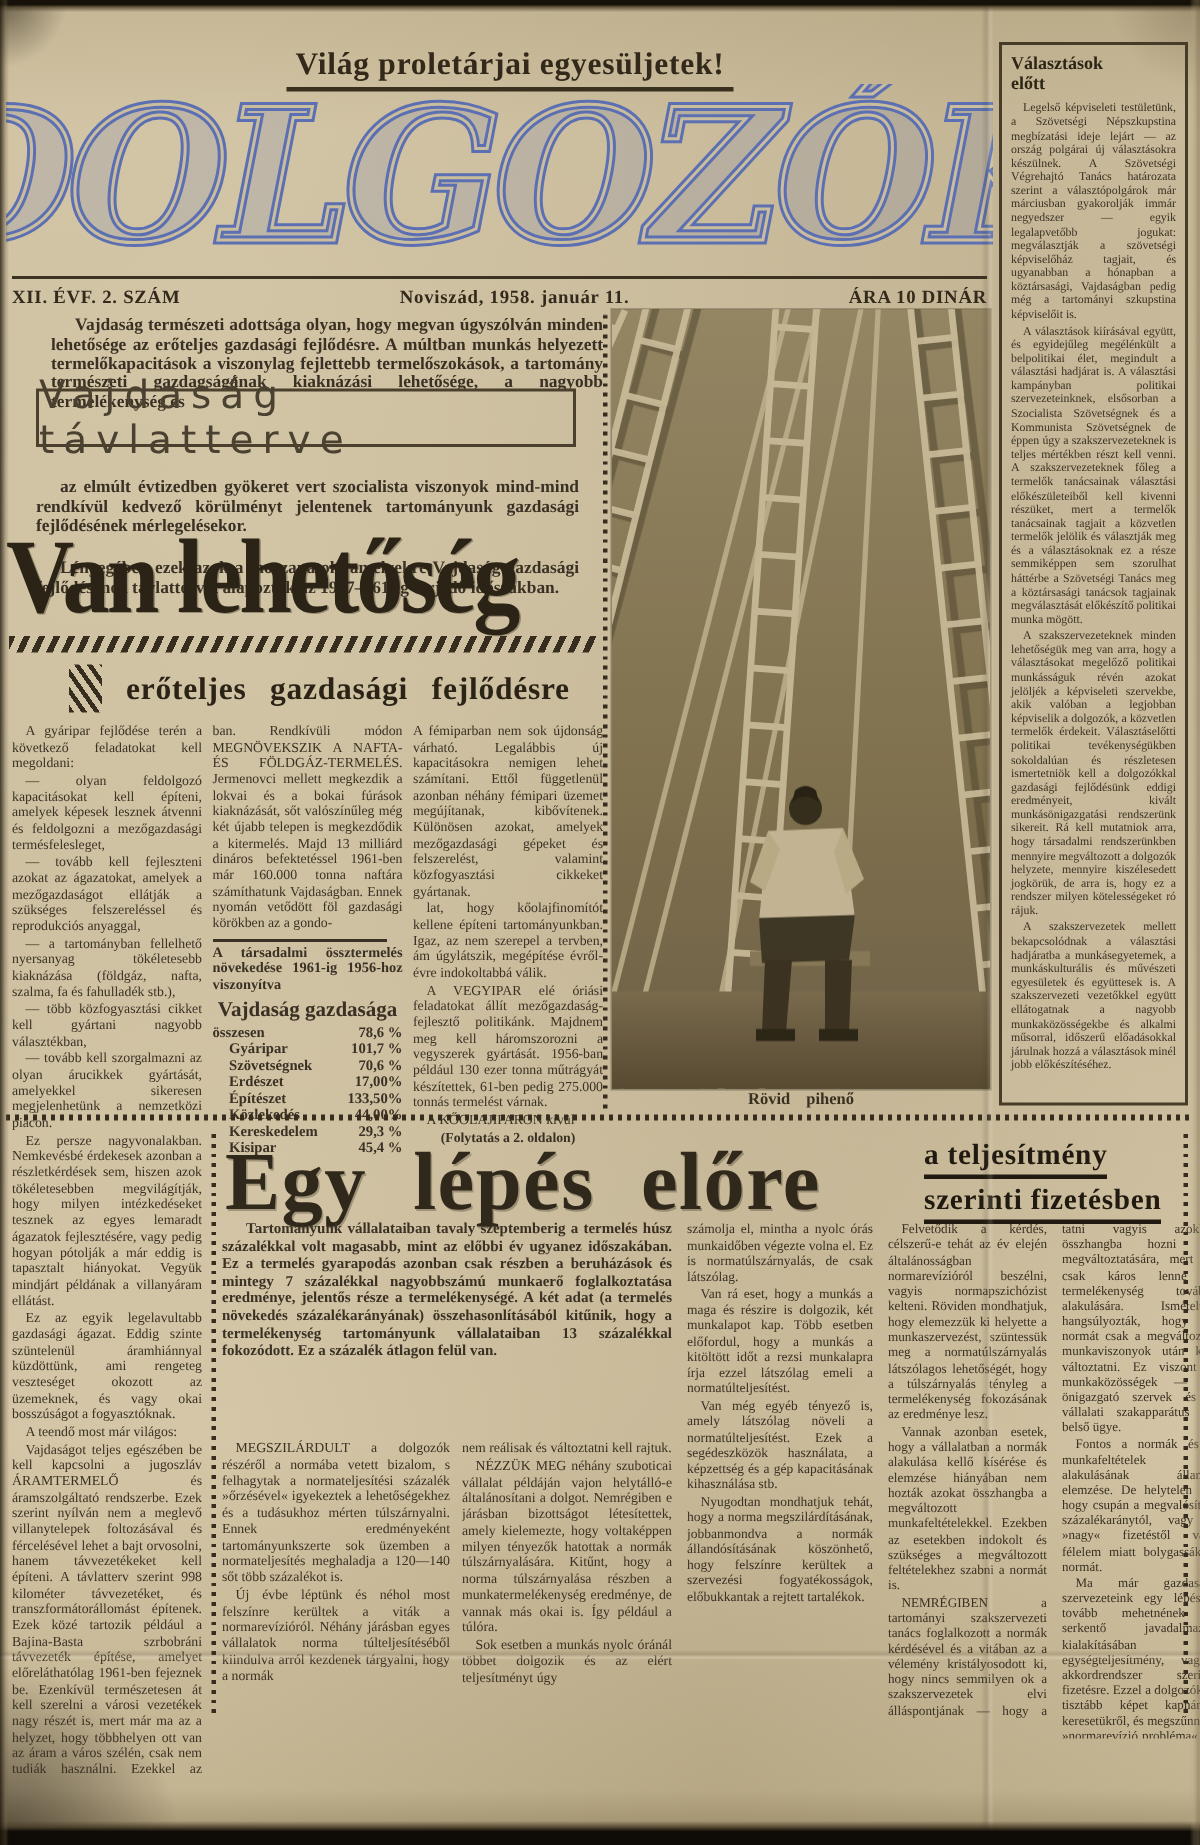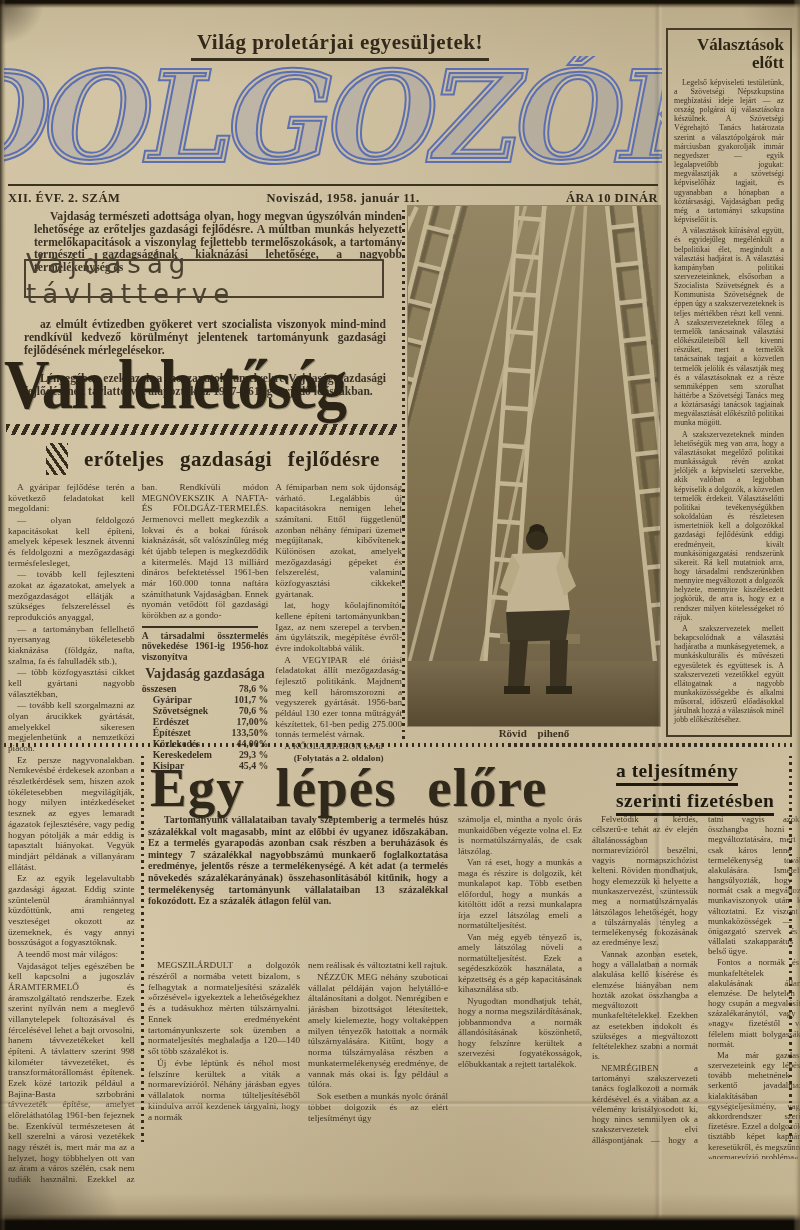--- a/index.html
+++ b/index.html
@@ -67,21 +67,21 @@
   .hrule-main{position:absolute;left:4px;top:743px;width:790px;height:4px;
     background:repeating-linear-gradient(90deg,#362d1e 0 2.5px,transparent 2.5px 6px);}
   .vrule{position:absolute;width:3px;background:repeating-linear-gradient(180deg,#362d1e 0 2.5px,transparent 2.5px 6.5px);}
   .vrule-photo{left:402px;top:210px;height:532px;}
   .vrule-a2l{left:141px;top:756px;height:390px;}
   .vrule-a2r{left:789px;top:756px;height:390px;}
 
   
   .sidebar{position:absolute;left:666px;top:28px;width:126px;height:709px;border:2px solid #463c28;
     padding:4px 6px;box-sizing:border-box;overflow:hidden;background:rgba(255,250,230,.04);}
-  .sidebar-title{text-align:right;font-weight:bold;font-size:17px;line-height:1.05;color:#2d2515;margin:2px 0 6px;}
+  .sidebar-title{text-align:left;font-weight:bold;font-size:12px;line-height:1.05;color:#2d2515;margin:2px 0 6px;}
   .sidebar p{margin:0 0 2px;font-size:7.9px;line-height:1.16;text-align:justify;text-indent:8px;}
 
   
   .a2head{position:absolute;left:150px;top:756px;width:470px;font-size:55px;font-weight:bold;color:#30281a;
     white-space:nowrap;word-spacing:16px;letter-spacing:1px;text-shadow:1px 1px 0 rgba(48,40,26,.3);}
   .a2sub{position:absolute;left:616px;top:760px;width:180px;font-weight:bold;color:#201a10;}
   .a2sub .l{display:inline-block;font-size:19.5px;border-bottom:3px solid #201a10;padding-bottom:1px;margin-bottom:4px;letter-spacing:.5px;}
   .a2cols{position:absolute;left:148px;top:814px;width:646px;display:flex;gap:10px;font-size:9.2px;line-height:1.17;text-align:justify;}
   .a2cols p{margin:0 0 1px;text-indent:9px;}
   .track1{width:300px;flex:none;}
@@ -137,21 +137,21 @@
 
   <div class="a1cols">
     <div class="a1col col-h700">
         <p>A gyáripar fejlődése terén a következő feladatokat kell megoldani:</p>
         <p>— olyan feldolgozó kapacitásokat kell építeni, amelyek képesek lesznek átvenni és feldolgozni a mezőgazdasági termésfelesleget,</p>
         <p>— tovább kell fejleszteni azokat az ágazatokat, amelyek a mezőgazdaságot ellátják a szükséges felszereléssel és reprodukciós anyaggal,</p>
         <p>— a tartományban fellelhető nyersanyag tökéletesebb kiaknázása (földgáz, nafta, szalma, fa és fahulladék stb.),</p>
         <p>— több közfogyasztási cikket kell gyártani nagyobb választékban,</p>
         <p>— tovább kell szorgalmazni az olyan árucikkek gyártását, amelyekkel sikeresen megjelenhetünk a nemzetközi piacon.</p>
         <p>Ez persze nagyvonalakban. Nemkevésbé érdekesek azonban a részletkérdések sem, hiszen azok tökéletesebben megvilágítják, hogy milyen intézkedéseket tesznek az egyes lemaradt ágazatok fejlesztésére, vagy pedig hogyan pótolják a már eddig is tapasztalt hiányokat. Vegyük mindjárt példának a villanyáram ellátást.</p>
-        <p>Ez az egyik legelavultabb gazdasági ágazat. Eddig szinte szüntelenül áramhiánnyal küzdöttünk, ami rengeteg veszteséget okozott az üzemeknek, és vagy annyi bosszúságot a fogyasztóknak.</p>
+        <p>Ez az egyik legelavultabb gazdasági ágazat. Eddig szinte szüntelenül áramhiánnyal küzdöttünk, ami rengeteg veszteséget okozott az üzemeknek, és vagy okai bosszúságot a fogyasztóknak.</p>
         <p>A teendő most már világos:</p>
         <p>Vajdaságot teljes egészében be kell kapcsolni a jugoszláv ÁRAMTERMELŐ és áramszolgáltató rendszerbe. Ezek szerint nyílván nem a meglevő villanytelepek foltozásával és fércelésével lehet a bajt orvosolni, hanem távvezetékeket kell építeni. A távlatterv szerint 998 kilométer távvezetéket, és transzformátorállomást építenek. Ezek közé tartozik például a Bajina-Basta szrbobráni távvezeték építése, amelyet előreláthatólag 1961-ben fejeznek be. Ezenkívül természetesen át kell szerelni a városi vezetékek nagy részét is, mert már ma az a helyzet, hogy többhelyen ott van az áram a város szélén, csak nem tudják használni. Ezekkel az intézkedésekkel 1961-ben előreláthatólag 284 kilowattra növekszik az áramfogyasztás lakosonként az 1956-os 111 kilowattal szemben.</p>
       </div>
     <div class="a1col cont">
       <div class="cont">
           <p>ban. Rendkívüli módon MEGNÖVEKSZIK A NAFTA- ÉS FÖLDGÁZ-TERMELÉS. Jermenovci mellett megkezdik a lokvai és a bokai fúrások kiaknázását, sőt valószínűleg még két újabb telepen is megkezdődik a kitermelés. Majd 13 milliárd dináros befektetéssel 1961-ben már 160.000 tonna naftára számíthatunk Vajdaságban. Ennek nyomán vetődött föl gazdasági körökben az a gondo-</p>
         </div>
       <div class="trule"></div>
       <p class="theading" style="text-indent:0;">A társadalmi össztermelés növekedése 1961-ig 1956-hoz viszonyítva</p>
       <div class="tsub">Vajdaság gazdasága</div>

